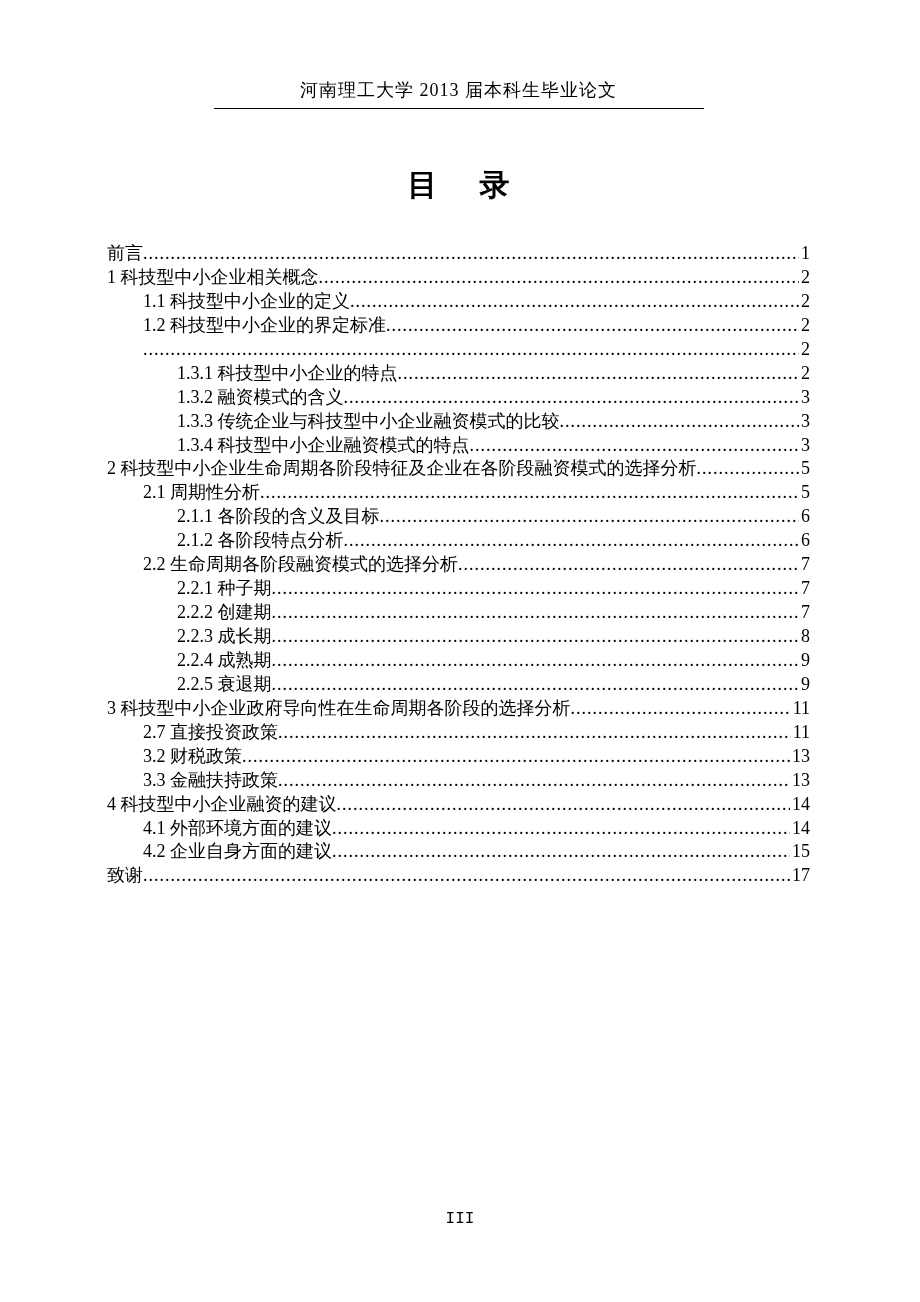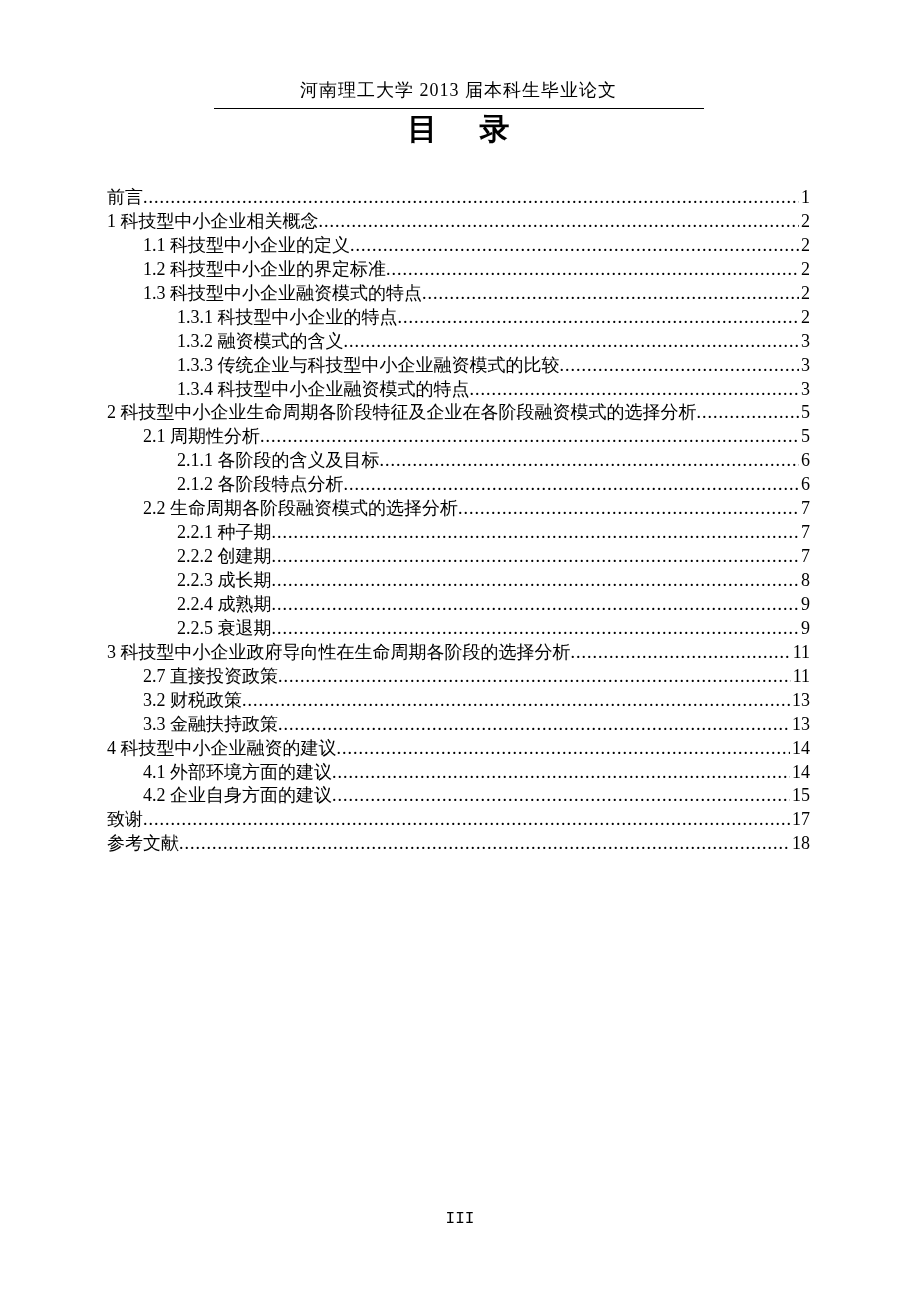--- a/index.html
+++ b/index.html
@@ -34,20 +34,21 @@
     border: none;
     border-top: 1.5px solid #000;
     width: 490px;
     margin-left: auto;
     margin-right: auto;
   }
   .toc-title {
     text-align: center;
     font-size: 30px;
     font-weight: bold;
+    margin-top: 56px;
     margin-bottom: 36px;
     letter-spacing: 42px;
     padding-left: 42px; 
   }
   .toc {
     font-size: 18px;
     line-height: 1.33;
   }
   .toc-row {
     display: flex;
@@ -111,21 +112,20 @@
         <span class="toc-label">1.1 科技型中小企业的定义</span>
         <span class="toc-dots"></span>
         <span class="toc-page">2</span>
       </div>
       <div class="toc-row indent-1">
         <span class="toc-label">1.2 科技型中小企业的界定标准</span>
         <span class="toc-dots"></span>
         <span class="toc-page">2</span>
       </div>
       <div class="toc-row indent-1">
-        <span class="toc-label">1.3 科技型中小企业融资模式的特点</span>
         <span class="toc-dots"></span>
         <span class="toc-page">2</span>
       </div>
       <div class="toc-row indent-2">
         <span class="toc-label">1.3.1 科技型中小企业的特点</span>
         <span class="toc-dots"></span>
         <span class="toc-page">2</span>
       </div>
       <div class="toc-row indent-2">
         <span class="toc-label">1.3.2 融资模式的含义</span>
@@ -225,22 +225,17 @@
       <div class="toc-row indent-1">
         <span class="toc-label">4.2 企业自身方面的建议</span>
         <span class="toc-dots"></span>
         <span class="toc-page">15</span>
       </div>
       <div class="toc-row indent-0">
         <span class="toc-label">致谢</span>
         <span class="toc-dots"></span>
         <span class="toc-page">17</span>
       </div>
-      <div class="toc-row indent-0">
-        <span class="toc-label">参考文献</span>
-        <span class="toc-dots"></span>
-        <span class="toc-page">18</span>
-      </div>
     </div>
 
   <div class="page-number">III</div>
 
 </div>
 
 </body></html>

